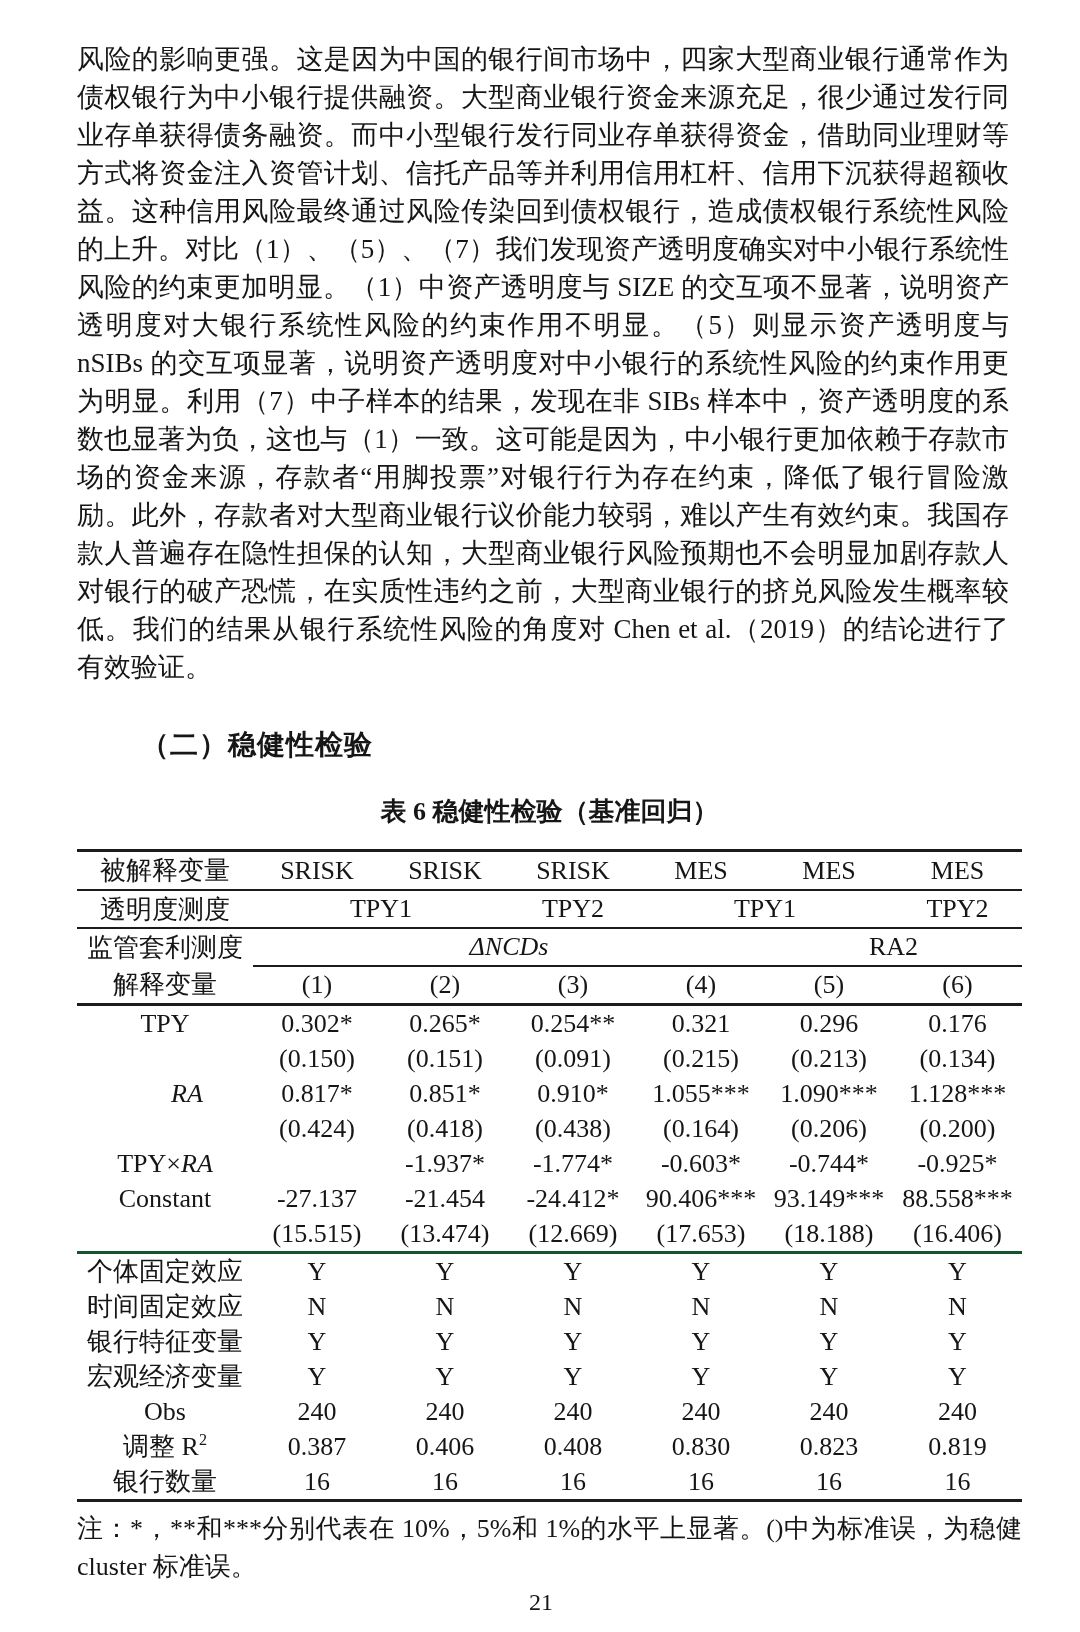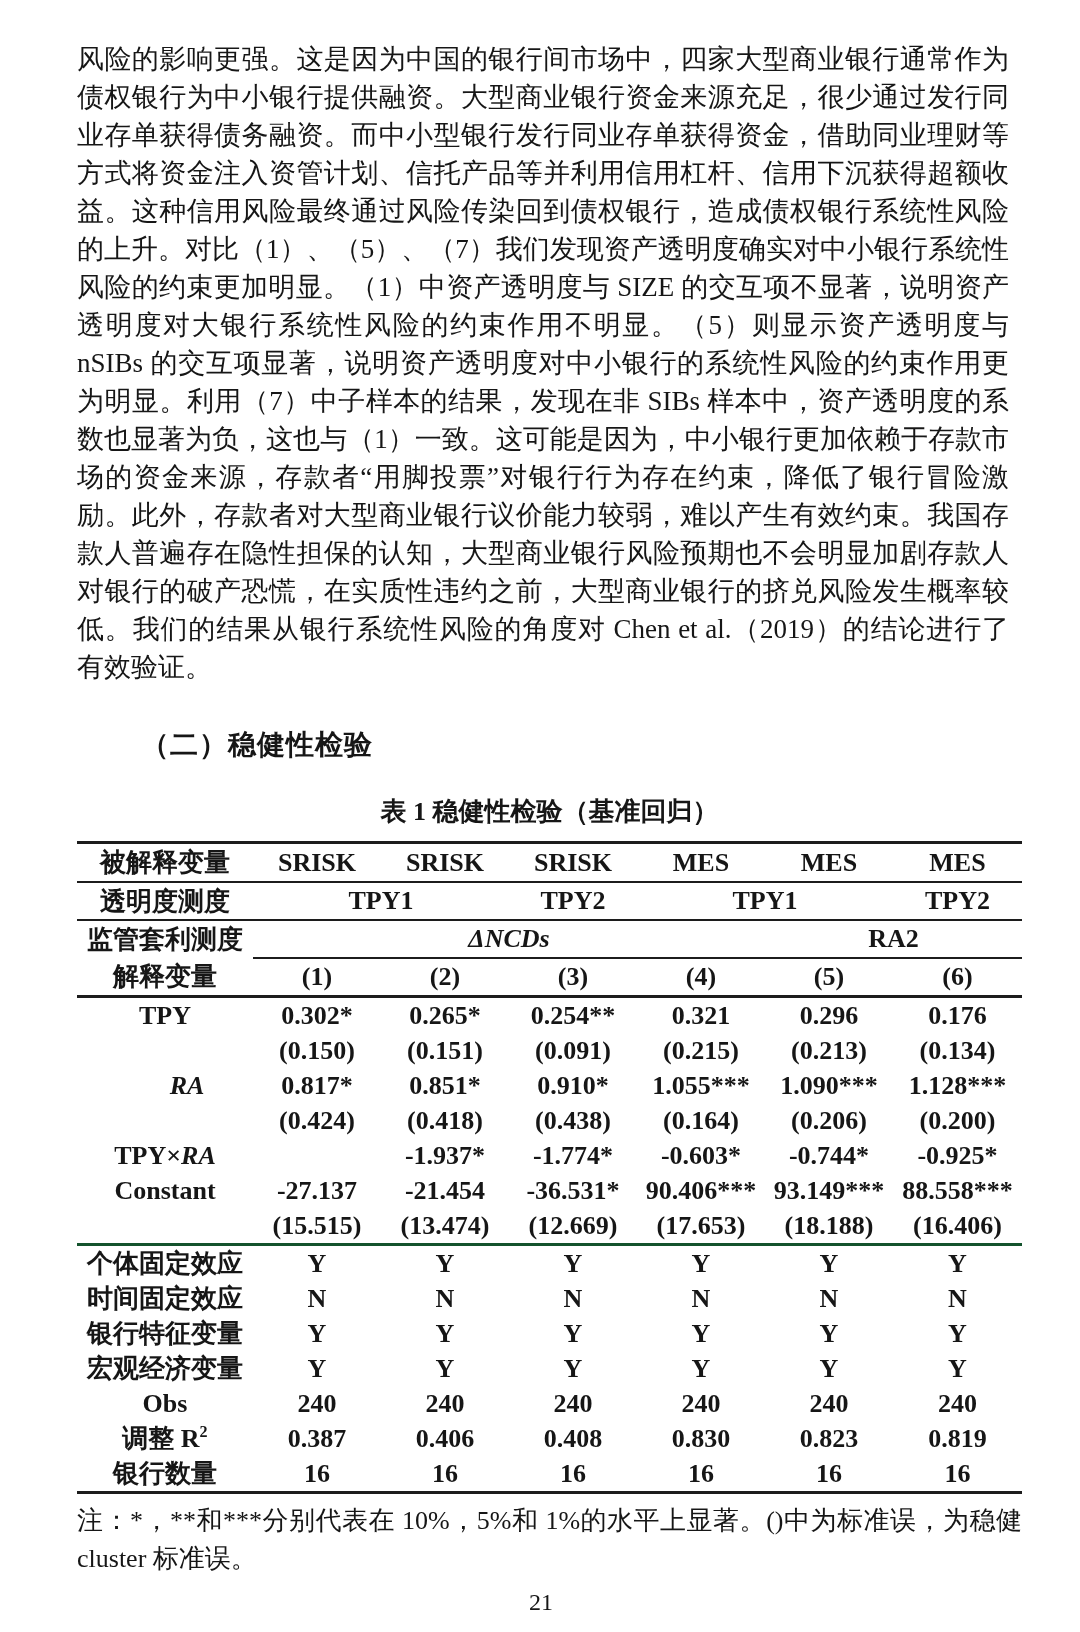--- a/index.html
+++ b/index.html
@@ -32,25 +32,24 @@
 
   .tbl-title {
     width: 945px;
     margin-top: 30px;
     text-align: center;
     font-size: 26px;
     font-weight: bold;
   }
 
   table.results {
-    margin-top: 12px;
+    margin-top: 20px;
     width: 945px;
     border-collapse: collapse;
     table-layout: fixed;
-    font-weight: bold;
   }
   table.results td {
     height: 35px;
     padding: 0;
     font-size: 26px;
     text-align: center;
     vertical-align: middle;
     white-space: nowrap;
     overflow: visible;
   }
@@ -88,21 +87,21 @@
 </head>
 <body>
 
 <div class="page">
   <div class="content">
 
     <div class="para">风险的影响更强。这是因为中国的银行间市场中，四家大型商业银行通常作为债权银行为中小银行提供融资。大型商业银行资金来源充足，很少通过发行同业存单获得债务融资。而中小型银行发行同业存单获得资金，借助同业理财等方式将资金注入资管计划、信托产品等并利用信用杠杆、信用下沉获得超额收益。这种信用风险最终通过风险传染回到债权银行，造成债权银行系统性风险的上升。对比（1）、（5）、（7）我们发现资产透明度确实对中小银行系统性风险的约束更加明显。（1）中资产透明度与 SIZE 的交互项不显著，说明资产透明度对大银行系统性风险的约束作用不明显。（5）则显示资产透明度与 nSIBs 的交互项显著，说明资产透明度对中小银行的系统性风险的约束作用更为明显。利用（7）中子样本的结果，发现在非 SIBs 样本中，资产透明度的系数也显著为负，这也与（1）一致。这可能是因为，中小银行更加依赖于存款市场的资金来源，存款者“用脚投票”对银行行为存在约束，降低了银行冒险激励。此外，存款者对大型商业银行议价能力较弱，难以产生有效约束。我国存款人普遍存在隐性担保的认知，大型商业银行风险预期也不会明显加剧存款人对银行的破产恐慌，在实质性违约之前，大型商业银行的挤兑风险发生概率较低。我们的结果从银行系统性风险的角度对 Chen et al.（2019）的结论进行了有效验证。</div>
 
     <div class="heading">（二）稳健性检验</div>
 
-    <div class="tbl-title">表 1 稳健性检验（基准回归）</div>
+    <div class="tbl-title">表 6 稳健性检验（基准回归）</div>
 
     <table class="results">
       <colgroup>
         <col style="width:176px">
         <col style="width:128px">
           <col style="width:128px">
           <col style="width:128px">
         <col style="width:128px">
           <col style="width:128px">
           <col style="width:129px">
@@ -184,21 +183,21 @@
             <td class="val">-1.937*</td>
             <td class="val">-1.774*</td>
             <td class="val">-0.603*</td>
             <td class="val">-0.744*</td>
             <td class="val">-0.925*</td>
           </tr>
           <tr>
             <td class="lbl"><span>Constant</span></td>
             <td class="val">-27.137</td>
             <td class="val">-21.454</td>
-            <td class="val">-36.531*</td>
+            <td class="val">-24.412*</td>
             <td class="val">90.406***</td>
             <td class="val">93.149***</td>
             <td class="val">88.558***</td>
           </tr>
           <tr class="rule-thick">
             <td class="lbl"></td>
             <td class="val">(15.515)</td>
             <td class="val">(13.474)</td>
             <td class="val">(12.669)</td>
             <td class="val">(17.653)</td>

